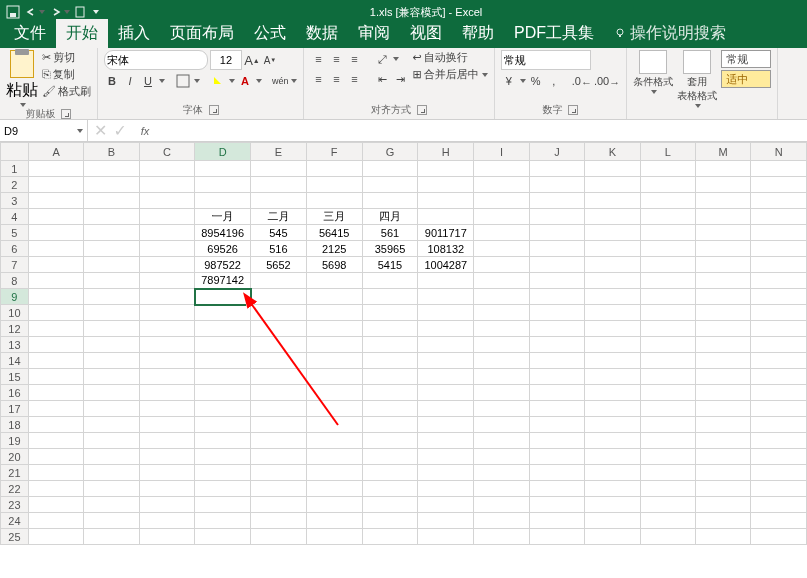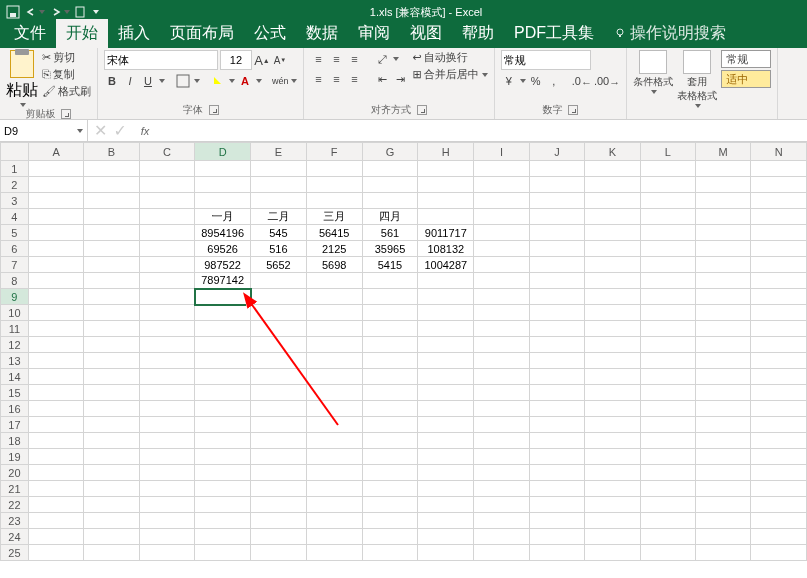--- a/index.html
+++ b/index.html
@@ -25,21 +25,21 @@
 .group-label .launcher { width: 10px; height: 10px; border: 1px solid #999; position: relative; }
 .group-label .launcher::after { content: ""; position: absolute; right: 1px; bottom: 1px; width: 3px; height: 3px; border-right: 1px solid #666; border-bottom: 1px solid #666; }
 .col { display: flex; flex-direction: column; gap: 2px; font-size: 11px; color: #444; }
 .row { display: flex; gap: 2px; align-items: center; }
 .mini-btn { min-width: 16px; height: 18px; display: flex; align-items: center; justify-content: center; cursor: pointer; font-size: 11px; }
 .dd { width: 0; height: 0; border-left: 3px solid transparent; border-right: 3px solid transparent; border-top: 4px solid #666; margin-left: 1px; }
 .paste-big { display: flex; flex-direction: column; align-items: center; gap: 2px; cursor: pointer; }
 .paste-icon { width: 24px; height: 28px; background: #fff3cc; border: 1px solid #d4a017; position: relative; }
 .paste-icon::before { content: ""; position: absolute; top: -2px; left: 4px; right: 4px; height: 6px; background: #999; border-radius: 1px; }
 .font-select { border: 1px solid #ccc; background: #fff; height: 20px; font-size: 11px; padding: 0 2px; }
-.font-name { width: 114px; }
+.font-name { width: 104px; border-radius: 9px; }
 .font-size { width: 32px; text-align: center; }
 .big-btn { display: flex; flex-direction: column; align-items: center; gap: 1px; cursor: pointer; font-size: 10px; color: #444; text-align: center; }
 .big-icon { width: 28px; height: 24px; border: 1px solid #bbb; background: #fff; }
 .style-box { width: 50px; height: 18px; border: 1px solid #999; font-size: 11px; display: flex; align-items: center; padding: 0 4px; }
 .style-normal { background: #fff; }
 .style-mid { background: #ffeb9c; color: #9c6500; }
 
 
 .formula-bar { height: 22px; border-bottom: 1px solid #d0d0d0; display: flex; align-items: center; background: #fff; }
 .name-box { width: 88px; border-right: 1px solid #d0d0d0; height: 100%; display: flex; align-items: center; justify-content: space-between; padding: 0 4px; font-size: 11px; }
@@ -470,37 +470,20 @@
           <td class="col-w"></td>
           <td class="col-w"></td>
           <td class="col-w"></td>
           <td class="col-w"></td>
           <td class="col-w"></td>
           <td class="col-w"></td>
           <td class="col-w"></td>
           <td class="col-w"></td>
         </tr>
         <tr>
-          <th class="row-header">11</th>
-          <td class="col-w"></td>
-          <td class="col-w"></td>
-          <td class="col-w"></td>
-          <td class="col-w"></td>
-          <td class="col-w"></td>
-          <td class="col-w"></td>
-          <td class="col-w"></td>
-          <td class="col-w"></td>
-          <td class="col-w"></td>
-          <td class="col-w"></td>
-          <td class="col-w"></td>
-          <td class="col-w"></td>
-          <td class="col-w"></td>
-          <td class="col-w"></td>
-        </tr>
-        <tr>
           <th class="row-header">12</th>
           <td class="col-w"></td>
           <td class="col-w"></td>
           <td class="col-w"></td>
           <td class="col-w"></td>
           <td class="col-w"></td>
           <td class="col-w"></td>
           <td class="col-w"></td>
           <td class="col-w"></td>
           <td class="col-w"></td>

